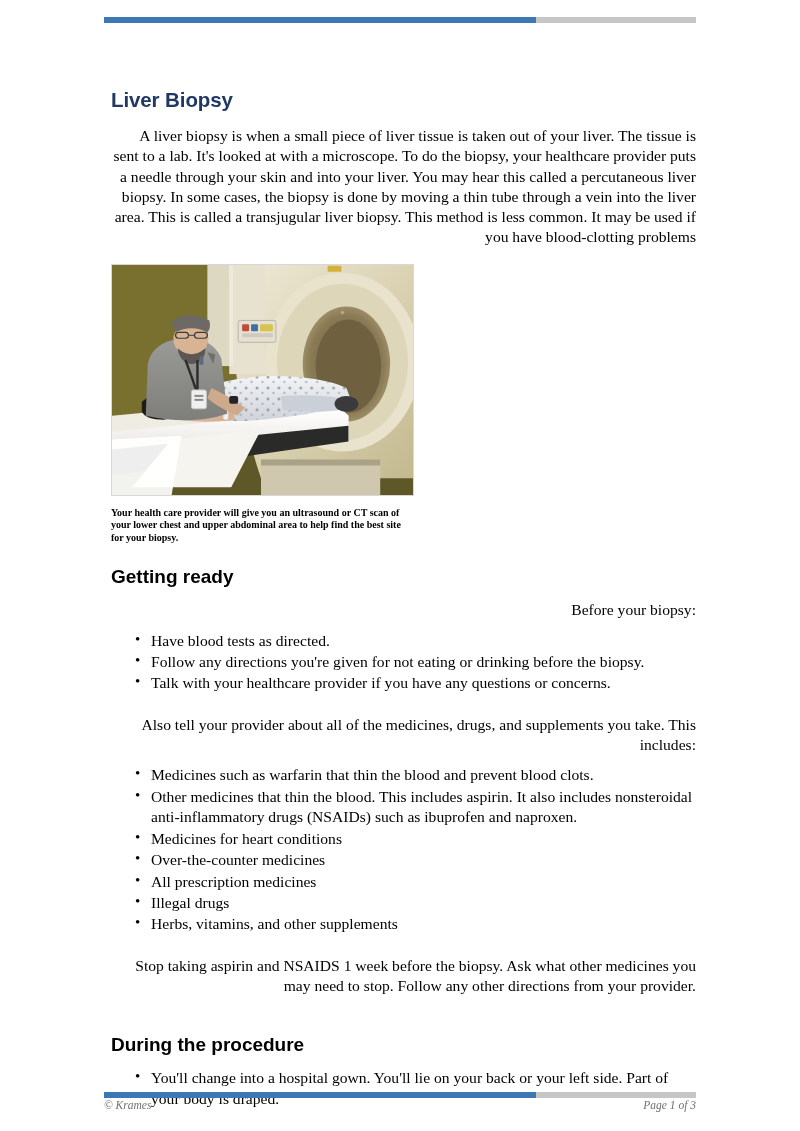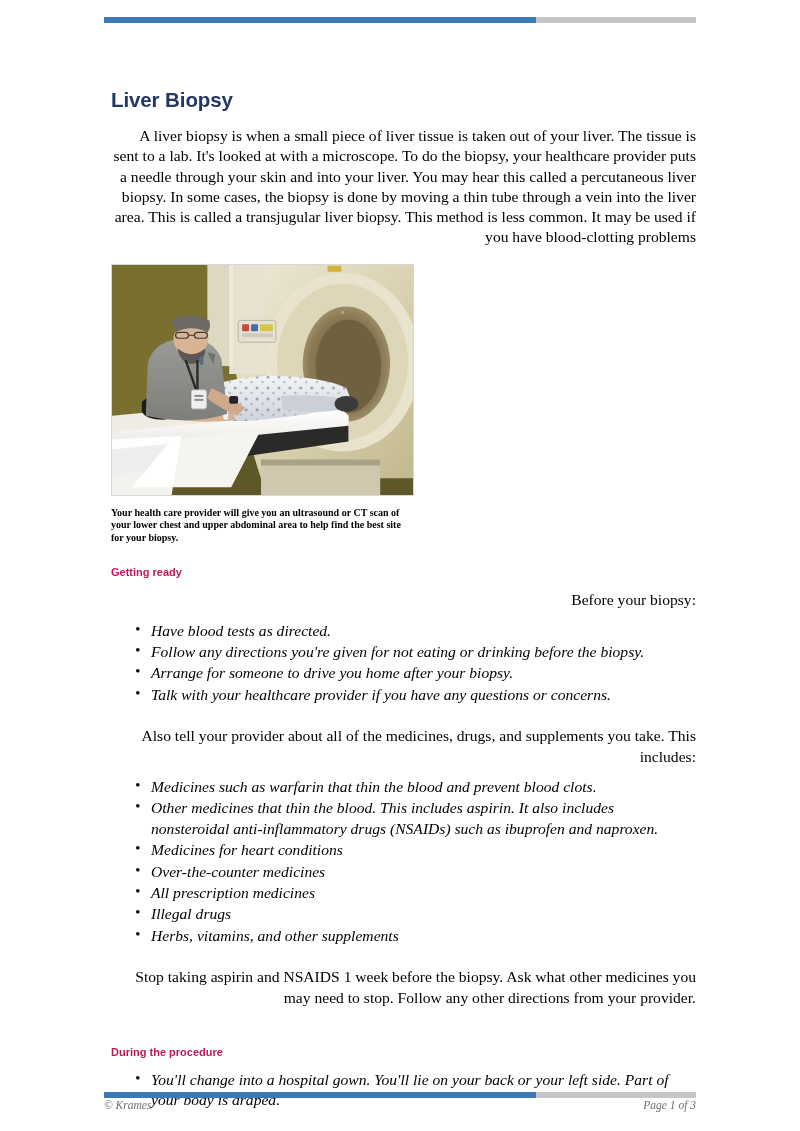--- a/index.html
+++ b/index.html
@@ -64,39 +64,38 @@
     font-family: "Liberation Sans", "DejaVu Sans", sans-serif;
     font-size: 20.5px;
     font-weight: bold;
     color: #1f3864;
     margin: 0 0 14px 0;
     letter-spacing: -0.1px;
   }
 
   h2.section-head {
     font-family: "Liberation Sans", "DejaVu Sans", sans-serif;
-    font-size: 11px;
+    font-size: 19px;
     font-weight: bold;
-    color: #be185d;
+    color: #000000;
     margin: 22px 0 12px 0;
   }
   h2.section-head.spaced-top { margin-top: 38px; }
 
   p.body-text {
     font-size: 15.6px;
     line-height: 1.30;
     margin: 0 0 2px 0;
     text-align: right;
   }
 
   ul.bullets {
     margin: 10px 0 0 0;
     padding-left: 40px;
     list-style: none;
-    font-style: italic;
   }
   ul.bullets li {
     font-size: 15.6px;
     line-height: 1.31;
     position: relative;
     padding-left: 0;
     margin-bottom: 1px;
   }
   ul.bullets li::before {
     content: "\2022";
@@ -242,21 +241,20 @@
       <figcaption class="photo-caption">Your health care provider will give you an ultrasound or CT scan of your lower chest and upper abdominal area to help find the best site for your biopsy.</figcaption>
     </figure>
 
     <h2 class="section-head">Getting ready</h2>
 
     <p class="body-text">Before your biopsy:</p>
 
     <ul class="bullets">
       <li>Have blood tests as directed.</li>
       <li>Follow any directions you're given for not eating or drinking before the biopsy.</li>
-      <li>Arrange for someone to drive you home after your biopsy.</li>
       <li>Talk with your healthcare provider if you have any questions or concerns.</li>
     </ul>
 
     <div class="gap-md"></div>
 
     <p class="body-text">Also tell your provider about all of the medicines, drugs, and supplements you take. This includes:</p>
 
     <ul class="bullets">
       <li>Medicines such as warfarin that thin the blood and prevent blood clots.</li>
       <li>Other medicines that thin the blood. This includes aspirin. It also includes nonsteroidal anti-inflammatory drugs (NSAIDs) such as ibuprofen and naproxen.</li>

